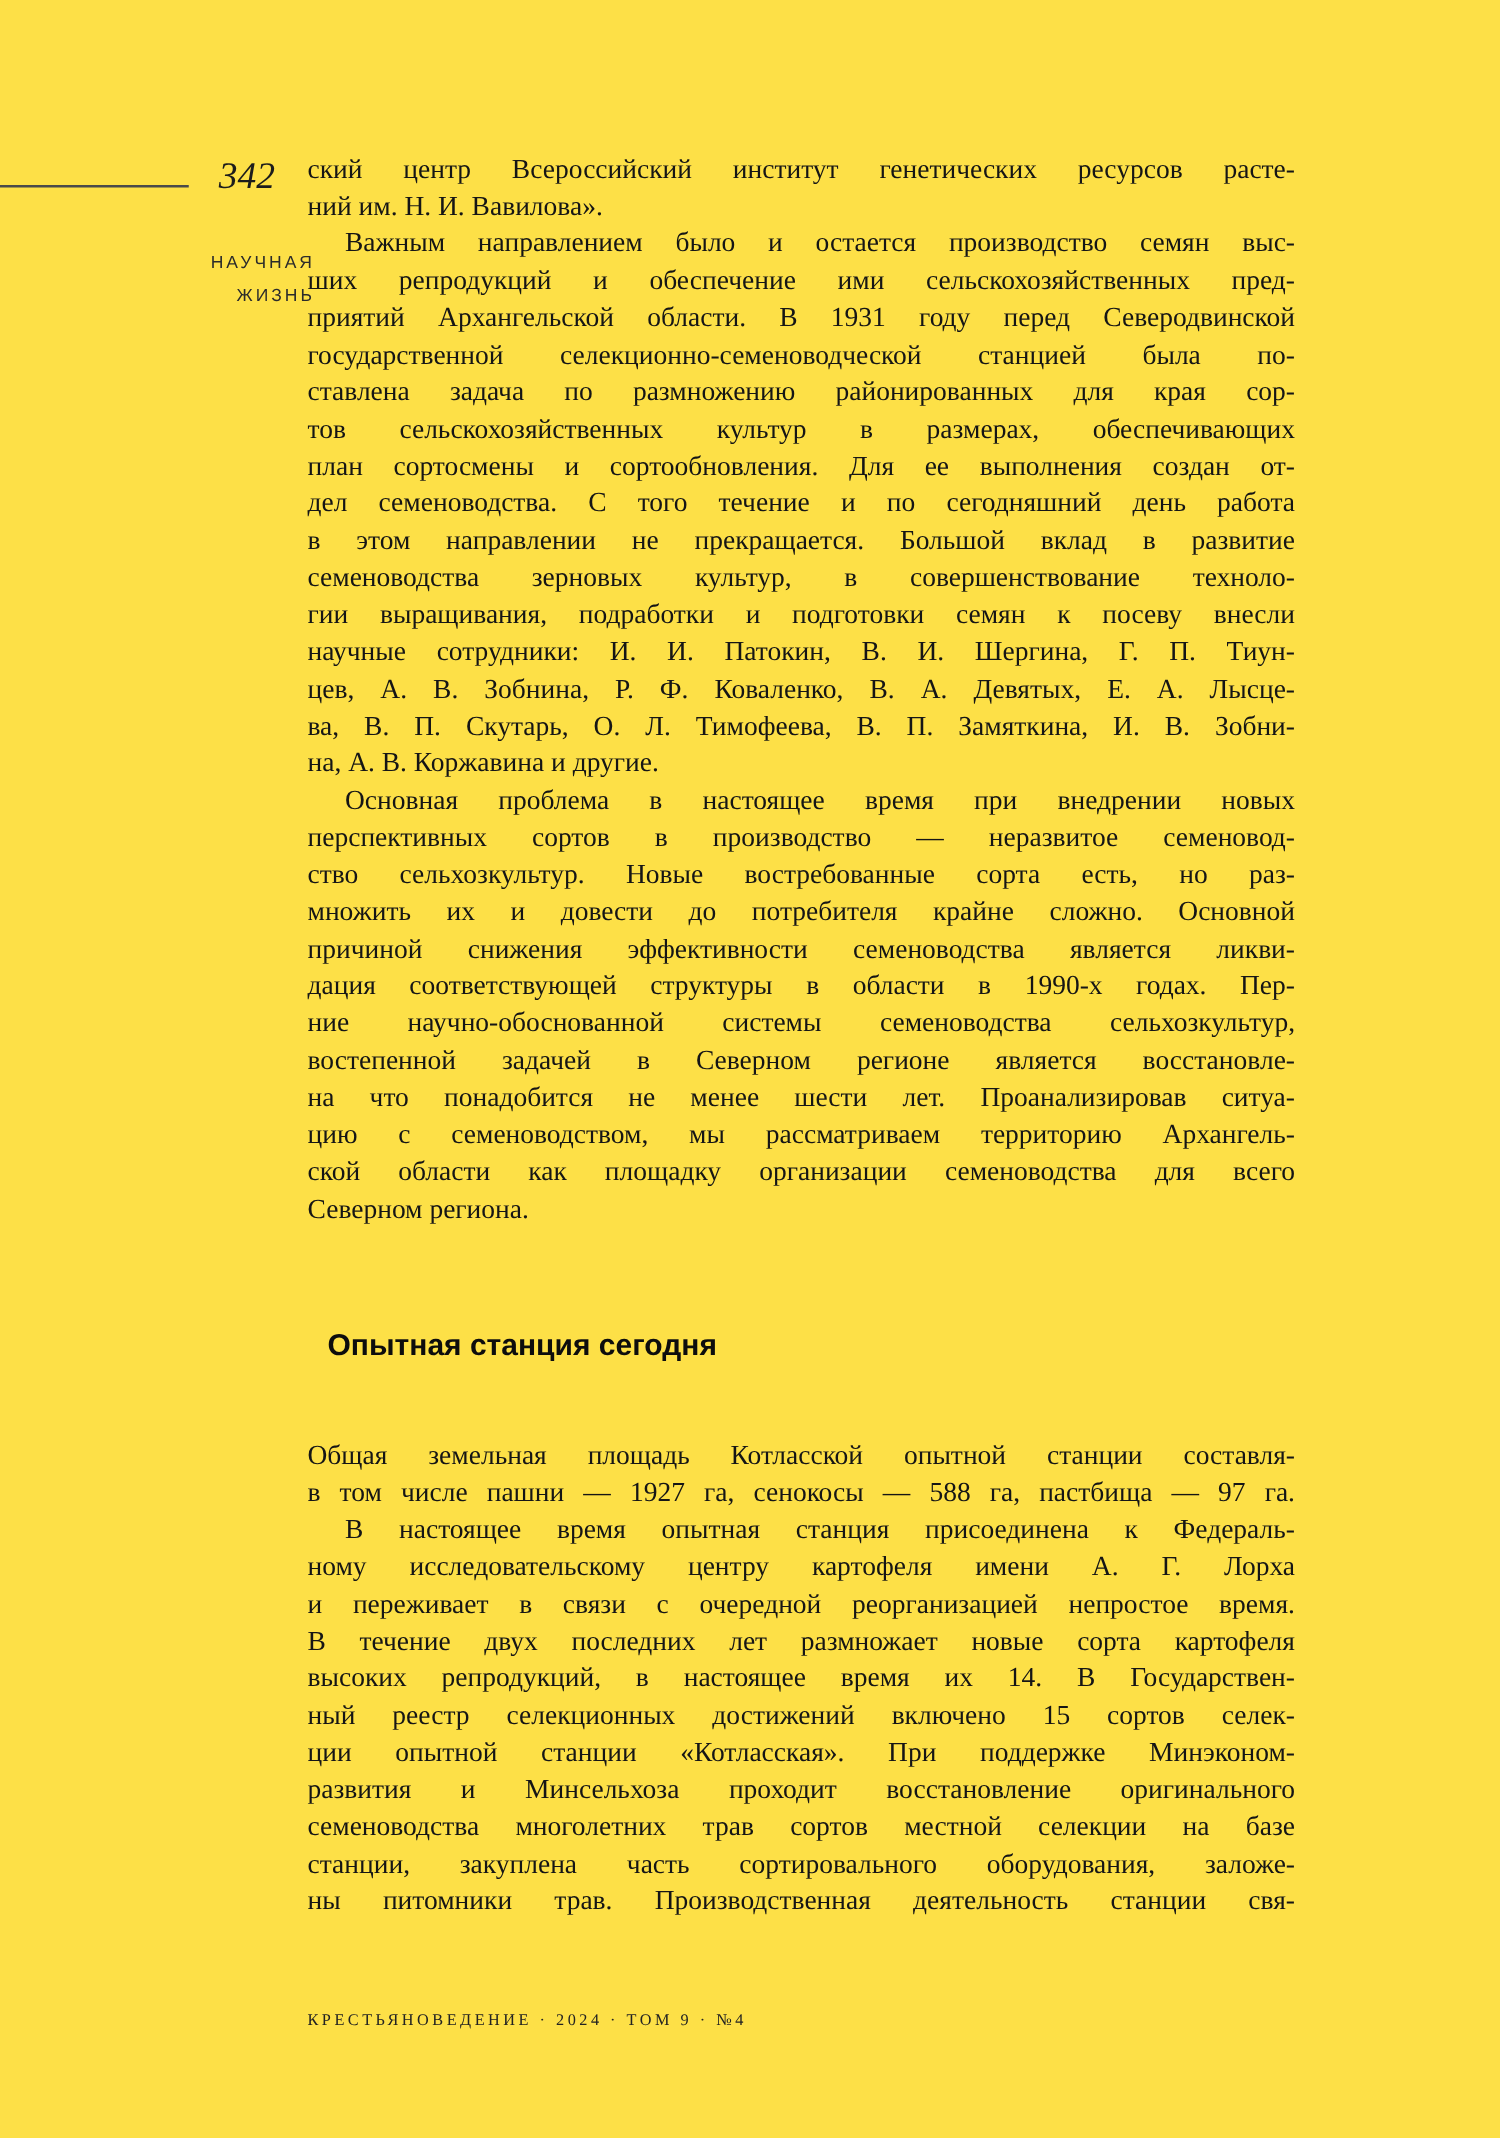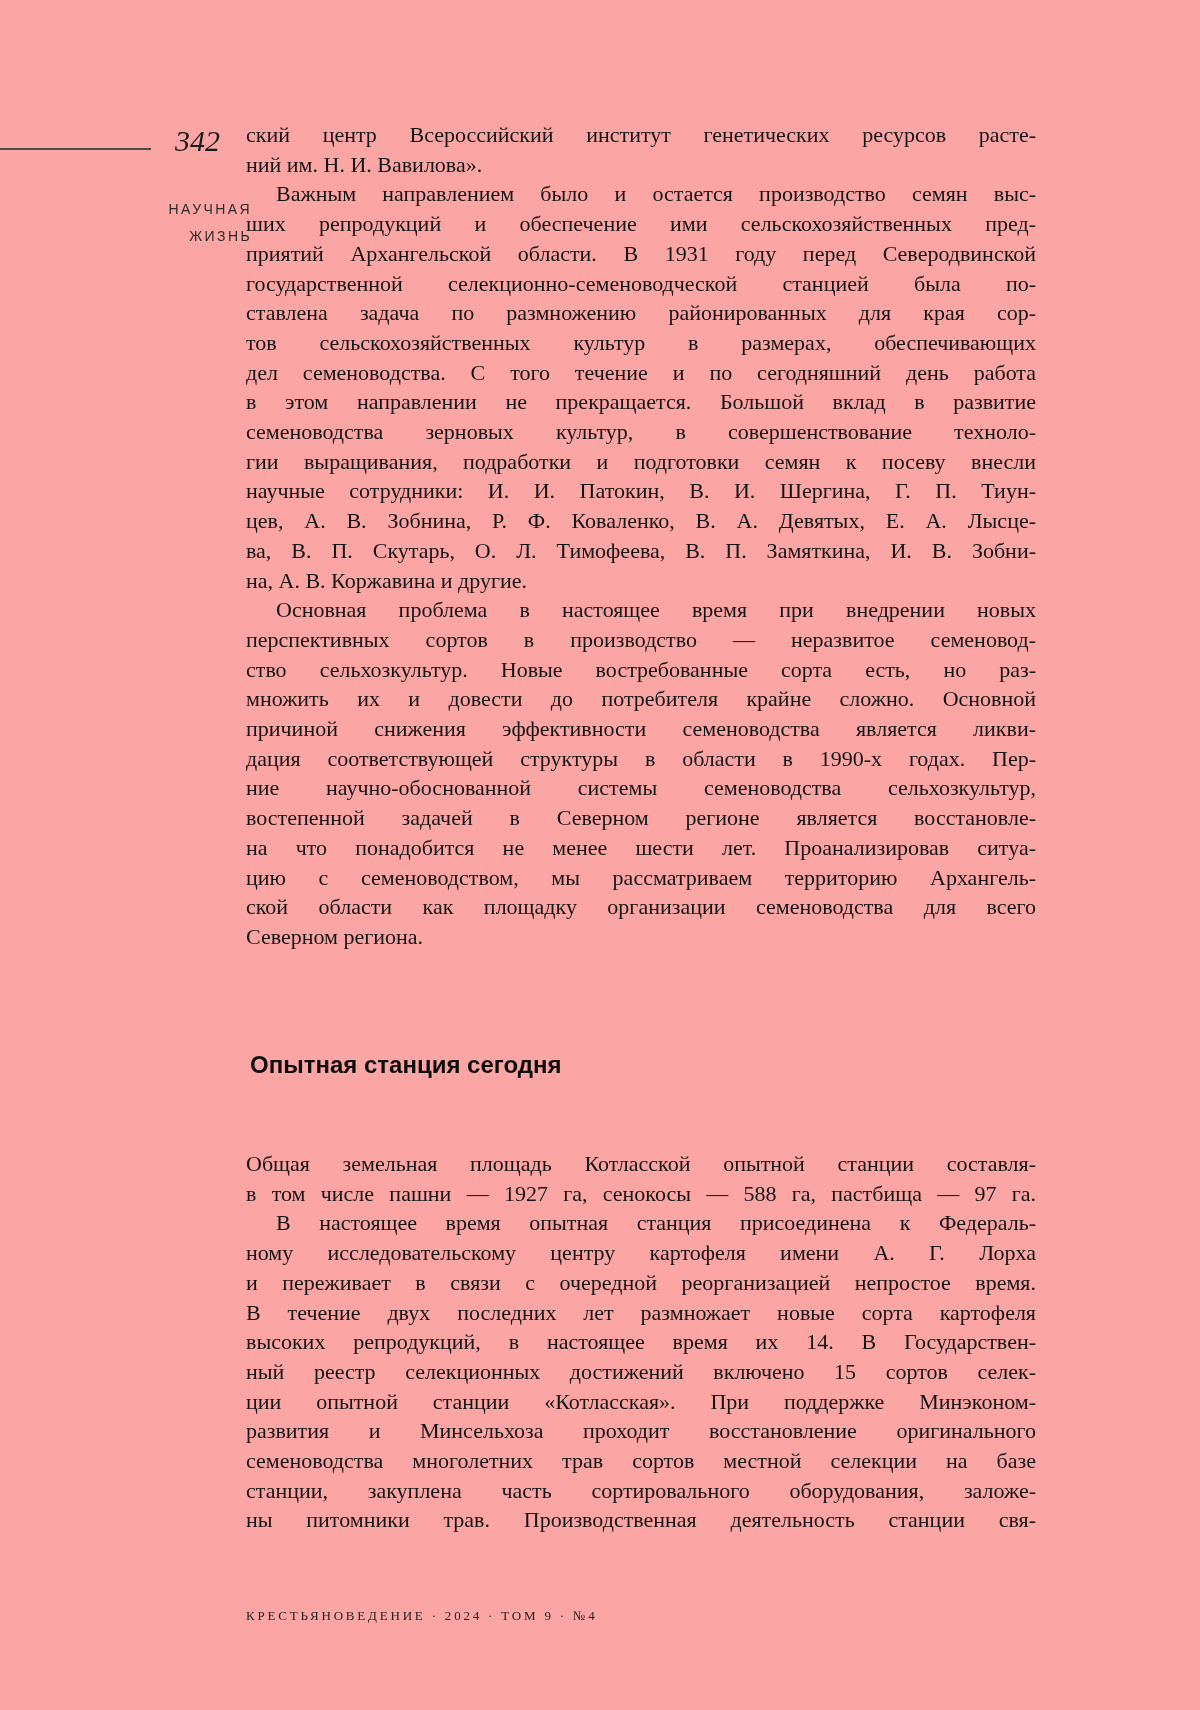--- a/index.html
+++ b/index.html
@@ -4,21 +4,21 @@
 <style>
   html, body {
     margin: 0;
     padding: 0;
     background: #ffffff;
   }
   .page {
     position: relative;
     width: 1200px;
     height: 1710px;
-    background: #fca5a5;
+    background: #fde047;
     color: #111111;
     font-family: "Liberation Serif", serif;
     overflow: hidden;
   }
   .margin-rule {
     position: absolute;
     left: 0;
     top: 148px;
     width: 151px;
     height: 2px;
@@ -65,21 +65,21 @@
   .line.no-just {
     text-align-last: left;
   }
   .line.indent {
     text-indent: 30px;
   }
   .section-heading {
     position: absolute;
     left: 246px;
     top: 1046px;
-    margin: 4px;
+    margin: 16px;
     font-family: "Liberation Sans", sans-serif;
     font-weight: bold;
     font-size: 24px;
     line-height: 30px;
     color: #0d0d0d;
   }
   .running-footer {
     position: absolute;
     left: 246px;
     top: 1608px;
@@ -103,20 +103,21 @@
 
   <div class="text-column" id="part1">
       <div class="line">ский центр Всероссийский институт генетических ресурсов расте-</div>
       <div class="line no-just">ний им. Н. И. Вавилова».</div>
       <div class="line indent">Важным направлением было и остается производство семян выс-</div>
       <div class="line">ших репродукций и обеспечение ими сельскохозяйственных пред-</div>
       <div class="line">приятий Архангельской области. В 1931 году перед Северодвинской</div>
       <div class="line">государственной селекционно-семеноводческой станцией была по-</div>
       <div class="line">ставлена задача по размножению районированных для края сор-</div>
       <div class="line">тов сельскохозяйственных культур в размерах, обеспечивающих</div>
+      <div class="line">план сортосмены и сортообновления. Для ее выполнения создан от-</div>
       <div class="line">дел семеноводства. С того течение и по сегодняшний день работа</div>
       <div class="line">в этом направлении не прекращается. Большой вклад в развитие</div>
       <div class="line">семеноводства зерновых культур, в совершенствование техноло-</div>
       <div class="line">гии выращивания, подработки и подготовки семян к посеву внесли</div>
       <div class="line">научные сотрудники: И. И. Патокин, В. И. Шергина, Г. П. Тиун-</div>
       <div class="line">цев, А. В. Зобнина, Р. Ф. Коваленко, В. А. Девятых, Е. А. Лысце-</div>
       <div class="line">ва, В. П. Скутарь, О. Л. Тимофеева, В. П. Замяткина, И. В. Зобни-</div>
       <div class="line no-just">на, А. В. Коржавина и другие.</div>
       <div class="line indent">Основная проблема в настоящее время при внедрении новых</div>
       <div class="line">перспективных сортов в производство — неразвитое семеновод-</div>

